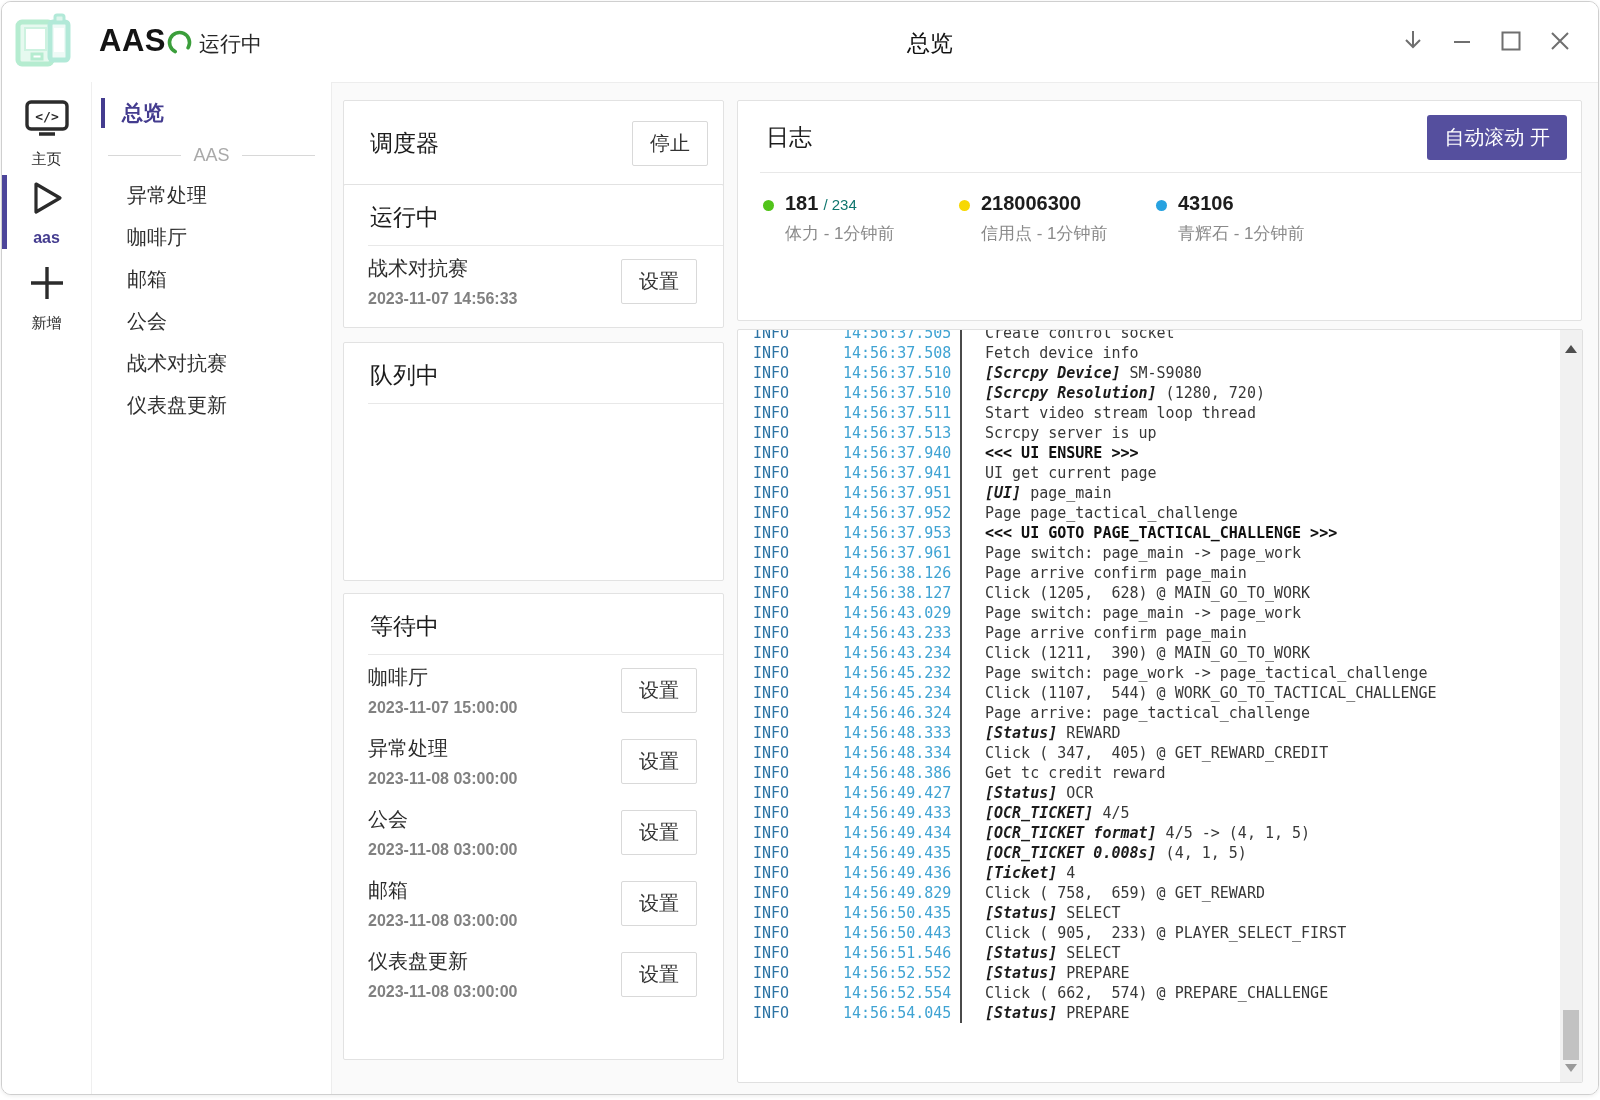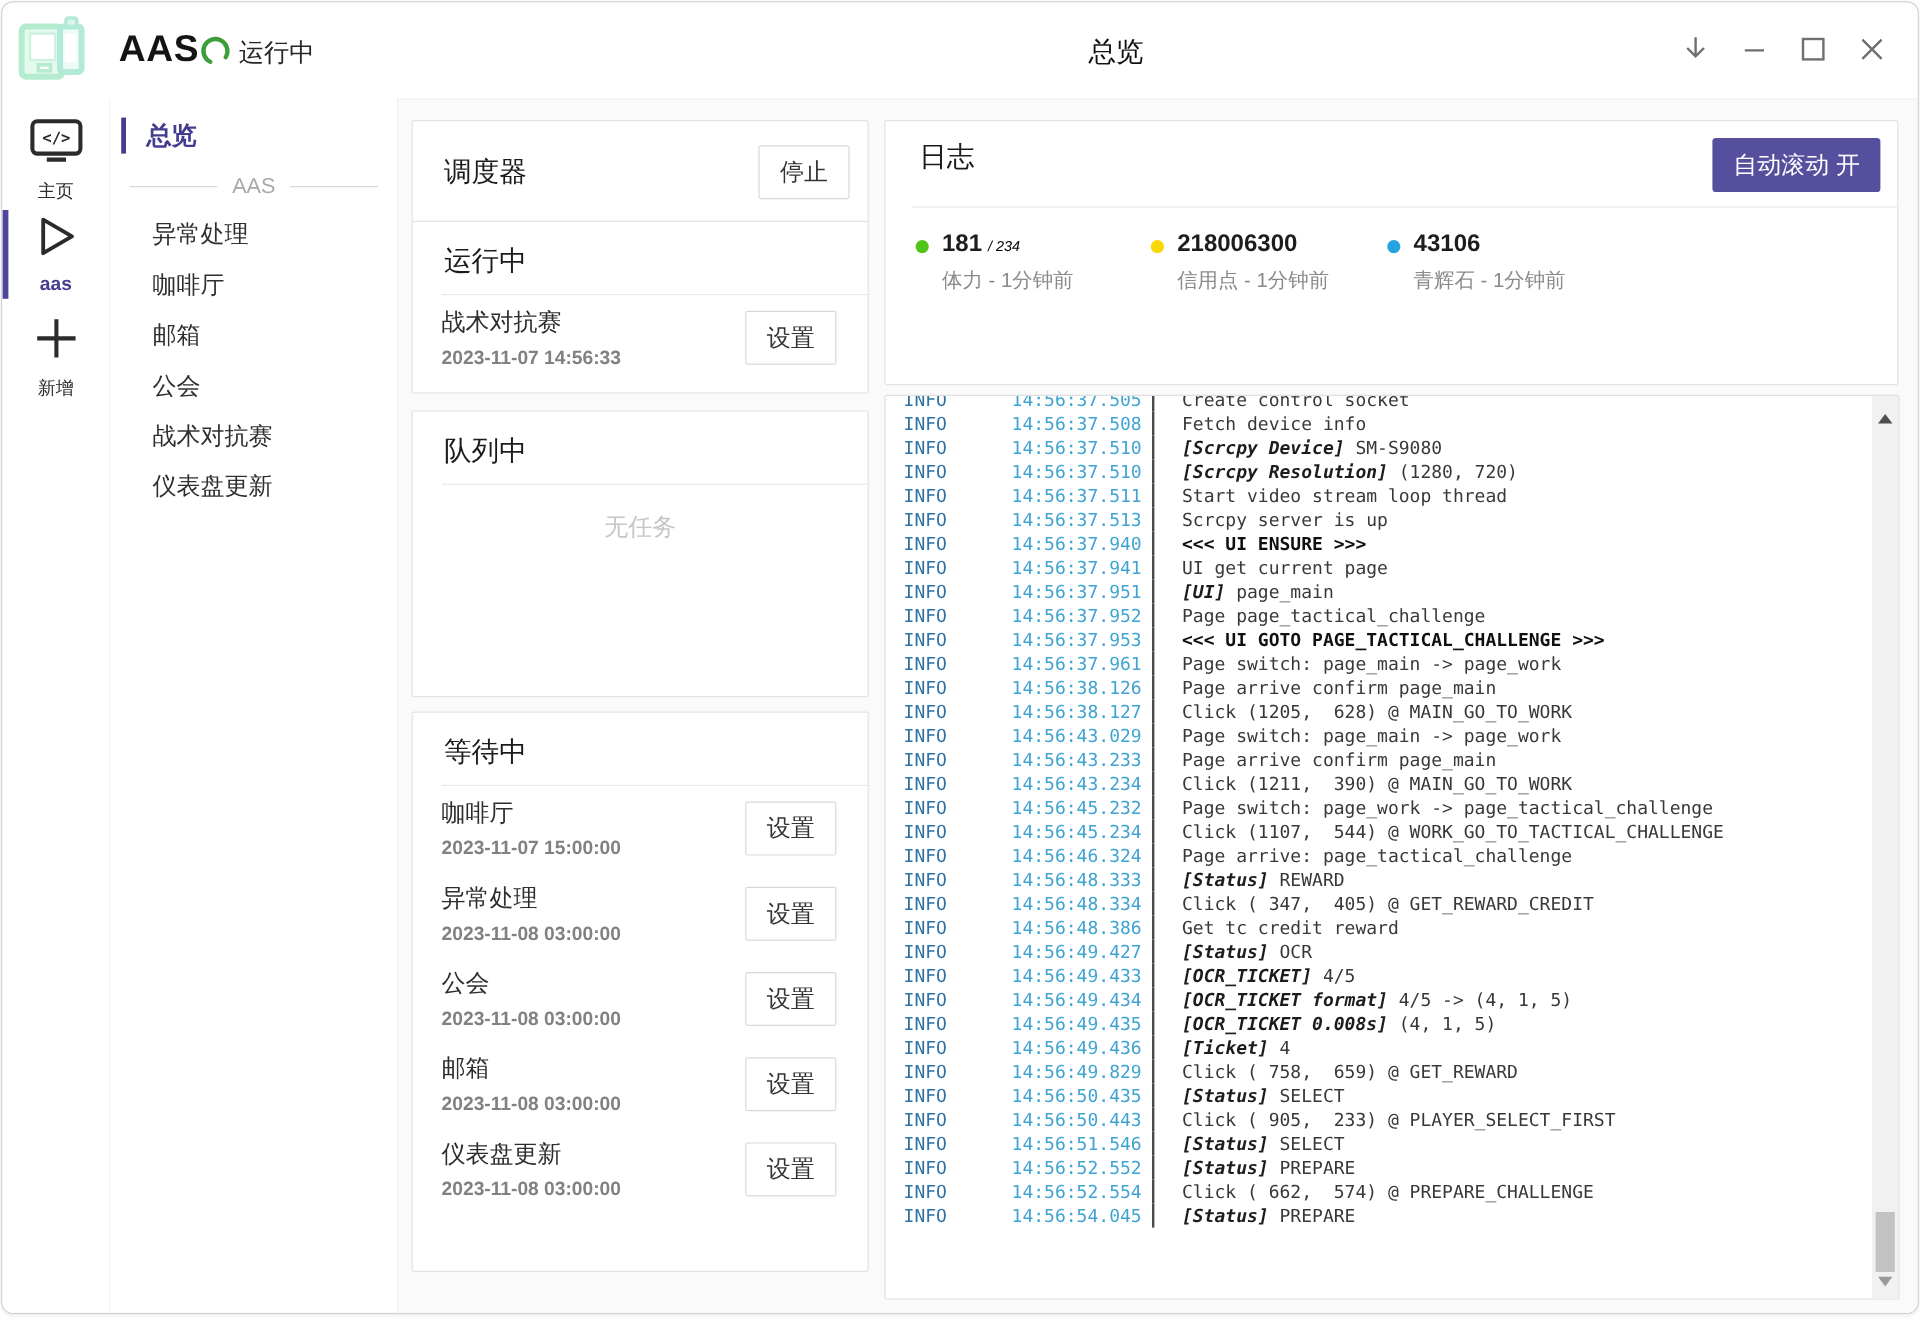--- a/index.html
+++ b/index.html
@@ -47,31 +47,31 @@
   #card-waiting{left:11px;top:510px;width:381px;height:467px;}
   .card-head{padding:17px 24px 12px 26px;}
   .card-divider{height:1px;background:#e8e8e8;margin-left:24px;}
   .task-row{display:flex;align-items:center;padding:9px 26px 9px 24px;}
   .task-info{flex:1;}
   .task-name{font-size:20px;color:#2d2d2d;margin-bottom:8px;}
   .task-time{font-size:16px;font-weight:bold;color:#818181;}
   .empty-text{text-align:center;font-size:20px;color:#c6c6c6;padding-top:22px;}
 
   #card-log{left:405px;top:17px;width:845px;height:221px;}
-  .log-head{display:flex;align-items:flex-start;padding:14px 14px 12px 28px;}
+  .log-head{display:flex;align-items:center;padding:14px 14px 12px 28px;}
   .log-head .card-title{flex:1;}
   .btn-autoscroll{background:#554f9e;border:none;border-radius:3px;color:#fff;font-size:20px;font-family:inherit;padding:9px 17px;cursor:pointer;}
   .log-card-divider{height:1px;background:#e8e8e8;margin-left:22px;}
   .stats-row{display:flex;padding:19px 0 0 25px;}
   .stat{display:grid;grid-template-columns:22px auto;}
   .stat:nth-child(1){width:196px;}
   .stat:nth-child(2){width:197px;}
   .dot{width:11px;height:11px;border-radius:50%;margin-top:8px;}
   .stat-value{font-size:20px;font-weight:bold;color:#1d1d1d;}
-  .stat-suffix{font-size:12px;color:#000000;font-weight:normal;margin-left:5px;font-style:italic;}
+  .stat-suffix{font-size:15px;color:#0f766e;font-weight:normal;margin-left:5px;}
   .stat-caption{grid-column:2;font-size:17px;color:#8a8a8a;margin-top:7px;}
 
   
   #log-box{left:405px;top:246px;width:846px;height:754px;background:#fff;border:1px solid #e0e0e0;border-radius:2px;position:absolute;box-sizing:border-box;}
   .log-scroll{position:absolute;left:0;top:0;right:22px;bottom:0;overflow:hidden;padding-left:15px;}
   .log-content{margin-top:-7px;}
   .log-line{display:flex;height:20px;line-height:20px;font-family:"DejaVu Sans Mono",monospace;font-size:15px;white-space:pre;}
   .ll-level{width:90px;flex:none;color:#2c73a4;}
   .ll-time{width:117px;flex:none;color:#3fa3d3;}
   .ll-msg{border-left:2px solid #4a4a4a;padding-left:23px;color:#383838;}
@@ -214,21 +214,20 @@
         </div>
         <button class="btn">设置</button>
       </div>
     </div>
 
     <div class="card" id="card-queued">
       <div class="card-head">
         <div class="card-title">队列中</div>
       </div>
       <div class="card-divider"></div>
-      <div class="empty-text">无任务</div>
     </div>
 
     <div class="card" id="card-waiting">
       <div class="card-head">
         <div class="card-title">等待中</div>
       </div>
       <div class="card-divider"></div>
       <div id="waiting-list">
           <div class="task-row">
             <div class="task-info">

